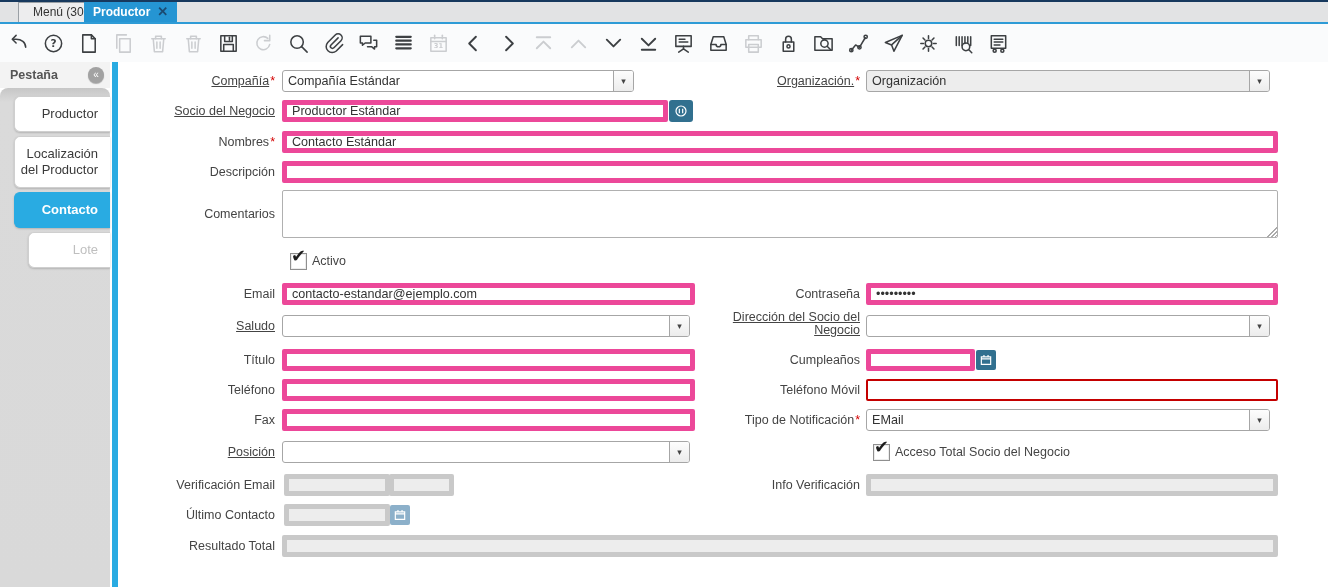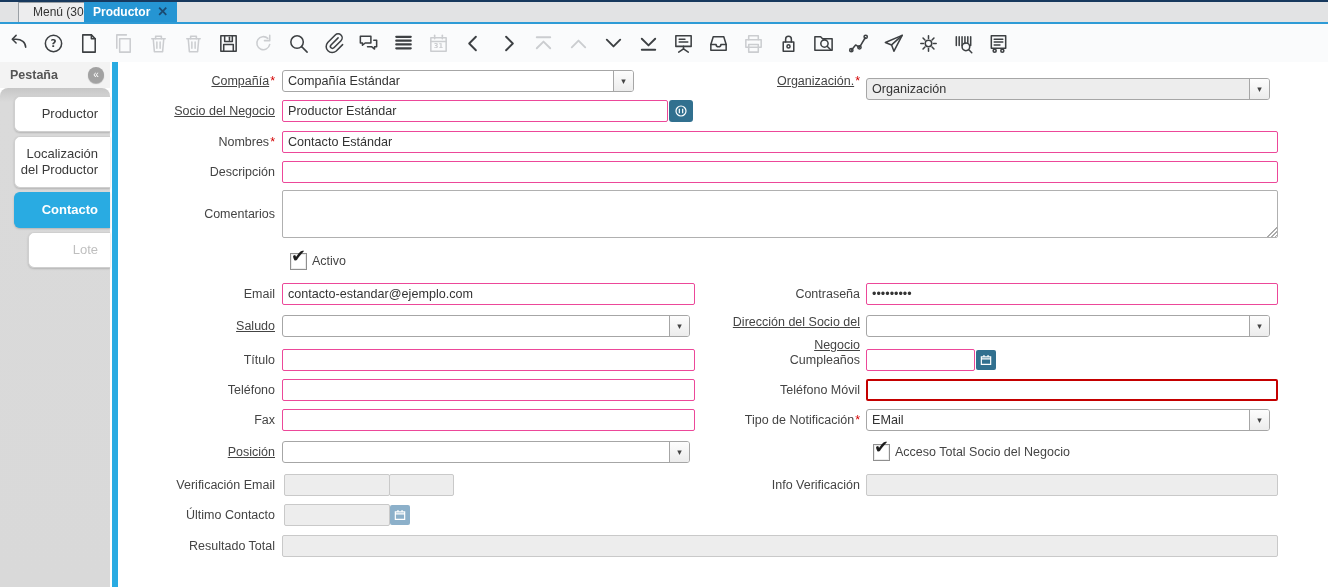--- a/index.html
+++ b/index.html
@@ -27,32 +27,32 @@
   .stab.active{background:#29abe2;border-color:#29abe2;color:#fff;font-weight:bold;}
   .stab.disabled{color:#bfbfbf;margin-left:28px;}
   .bluebar{position:absolute;top:62px;left:112px;width:6px;bottom:0;background:#29abe2;}
   
   .main{position:absolute;top:62px;left:118px;width:1210px;bottom:0;background:#fff;}
   .row{position:absolute;left:0;right:0;height:22px;}
   .lbl{position:absolute;left:0;width:157px;text-align:right;color:#444;line-height:22px;}
   .rl{left:602px;width:140px;}
   .lbl.u .lt{text-decoration:underline;}
   .star{color:#d40000;margin-left:1px;}
-  .tf{position:absolute;height:22px;box-sizing:border-box;border:1px solid #ec4899;border-radius:2px;background:#fff;
+  .tf{position:absolute;height:22px;box-sizing:border-box;border:5px solid #ec4899;border-radius:2px;background:#fff;
       font-family:"Liberation Sans",sans-serif;font-size:12.6px;color:#333;padding:0 5px;outline:none;}
   .ro{background:#ededed;border-color:#c9c9c9;}
   .err{border:2px solid #c40000;}
   .ta{position:absolute;box-sizing:border-box;border:1px solid #b0b0b0;border-radius:2px;background:#fff;
       font-family:"Liberation Sans",sans-serif;font-size:12.6px;color:#333;padding:3px 5px;resize:none;outline:none;}
   .rsz{position:absolute;width:10px;height:10px;background:
        linear-gradient(135deg,transparent 50%,#aaa 50%,#aaa 56%,transparent 56%,transparent 70%,#aaa 70%,#aaa 76%,transparent 76%,transparent 88%,#aaa 88%,#aaa 94%,transparent 94%);}
   .combo{position:absolute;height:22px;box-sizing:border-box;border:1px solid #a6a6a6;border-radius:3px;background:#fff;display:flex;overflow:hidden;}
   .combo input{flex:1;min-width:0;border:none;outline:none;background:transparent;padding:0 5px;
       font-family:"Liberation Sans",sans-serif;font-size:12.6px;color:#333;}
-  .combo.ro{background:#ededed;margin-top:8px;}
+  .combo.ro{background:#ededed;}
   .dbtn{flex:none;width:19px;border-left:1px solid #a6a6a6;background:linear-gradient(#fdfdfd,#ececec);
       display:flex;align-items:center;justify-content:center;color:#444;font-size:9px;}
   .bpbtn{position:absolute;width:24px;height:22px;background:#31708f;border-radius:3px;display:flex;align-items:center;justify-content:center;}
   .calbtn{position:absolute;width:20px;height:20px;background:#31708f;border-radius:2px;display:flex;align-items:center;justify-content:center;}
   .calbtn.dis{background:#8cb0ca;}
   .cb{position:absolute;width:15px;height:15px;top:3px;background:#fff;border:1px solid #8f8f8f;box-shadow:inset 0 0 0 1px #ececec;}
   .cb .mk{position:absolute;left:0;top:-9px;font-size:18px;color:#1d1d1d;}
   .cbl{position:absolute;color:#444;line-height:22px;}
 </style>
 </head>
@@ -348,21 +348,21 @@
       <div class="lbl rl"><span class="lt">Contraseña</span></div>
       <input class="tf" style="left: 748px; width: 412px;" value="•••••••••">
     </div>
 
     <div class="row" style="top:253px">
       <div class="lbl u"><span class="lt">Saludo</span></div>
       <div class="combo" style="left:164px;width:408px">
         <input value="" style="">
         <span class="dbtn">▾</span>
       </div>
-      <div class="lbl rl u" style="top:-4px;line-height:23px"><span class="lt">Dirección del Socio del Negocio</span></div>
+      <div class="lbl rl u" style="top:-4px;line-height:13px"><span class="lt">Dirección del Socio del Negocio</span></div>
       <div class="combo" style="left:748px;width:404px">
         <input value="" style="">
         <span class="dbtn">▾</span>
       </div>
     </div>
 
     <div class="row" style="top:287px">
       <div class="lbl"><span class="lt">Título</span></div>
       <input class="tf" style="left: 164px; width: 413px;" value="">
       <div class="lbl rl"><span class="lt">Cumpleaños</span></div>

